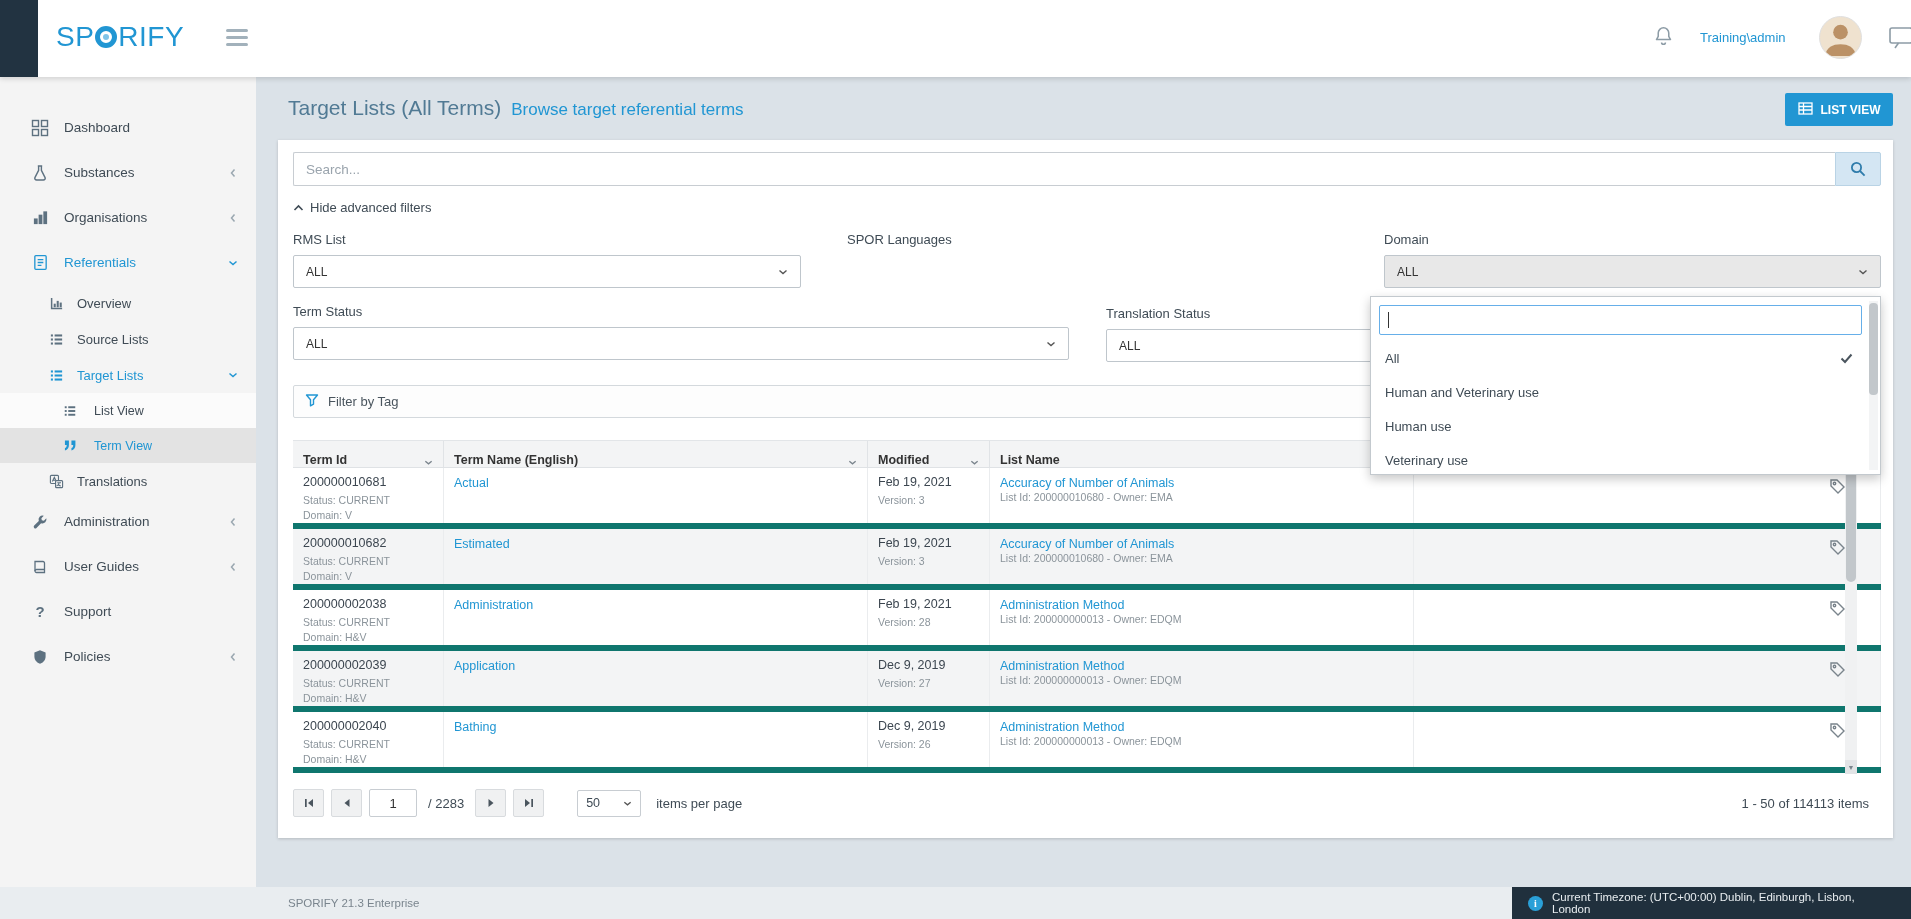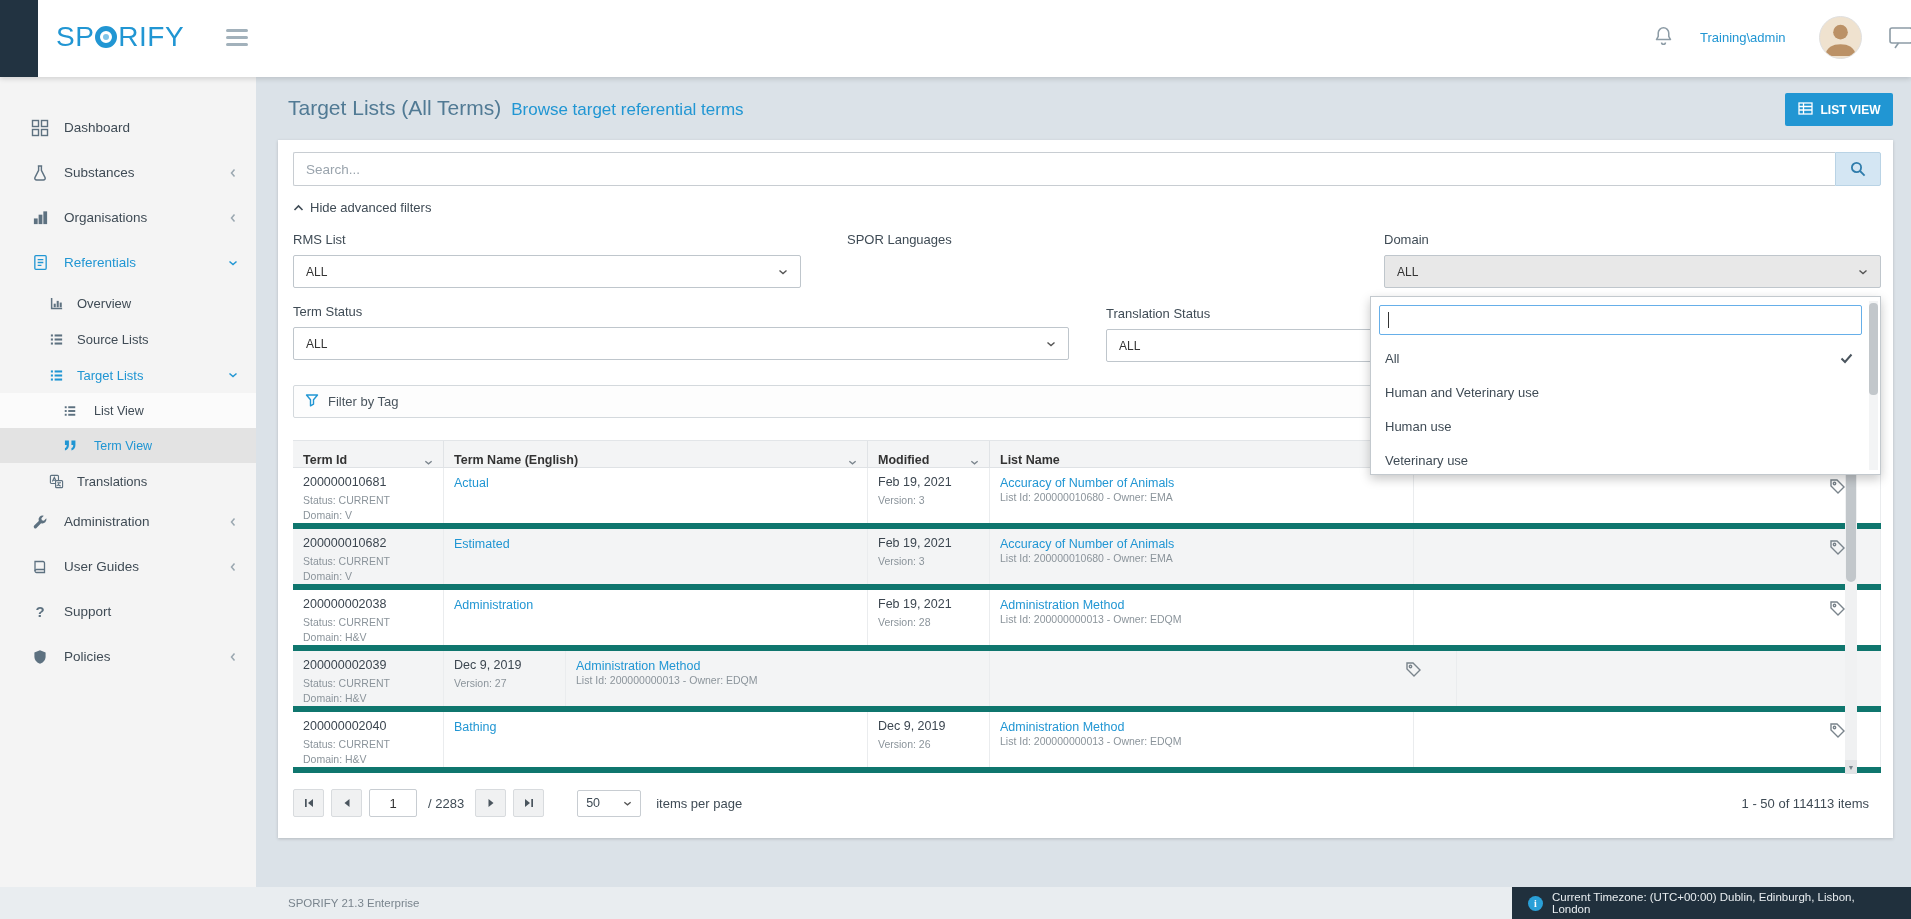--- a/index.html
+++ b/index.html
@@ -512,20 +512,21 @@
             </span>
           </div>
       </div>
 
       <div class="tr alt">
         <div class="td c1">
             <div class="main">200000002039</div>
             <div class="sub">Status: CURRENT</div>
             <div class="sub">Domain: H&amp;V</div>
           </div>
+        <div class="td c2"><span class="lnk">Application</span></div>
         <div class="td c3">
             <div class="main">Dec 9, 2019</div>
             <div class="sub">Version: 27</div>
           </div>
         <div class="td c4">
             <div><span class="lnk">Administration Method</span></div>
             <div class="sub">List Id: 200000000013 - Owner: EDQM</div>
           </div>
         <div class="td c5 td-tags">
             <span class="tag-ic">

